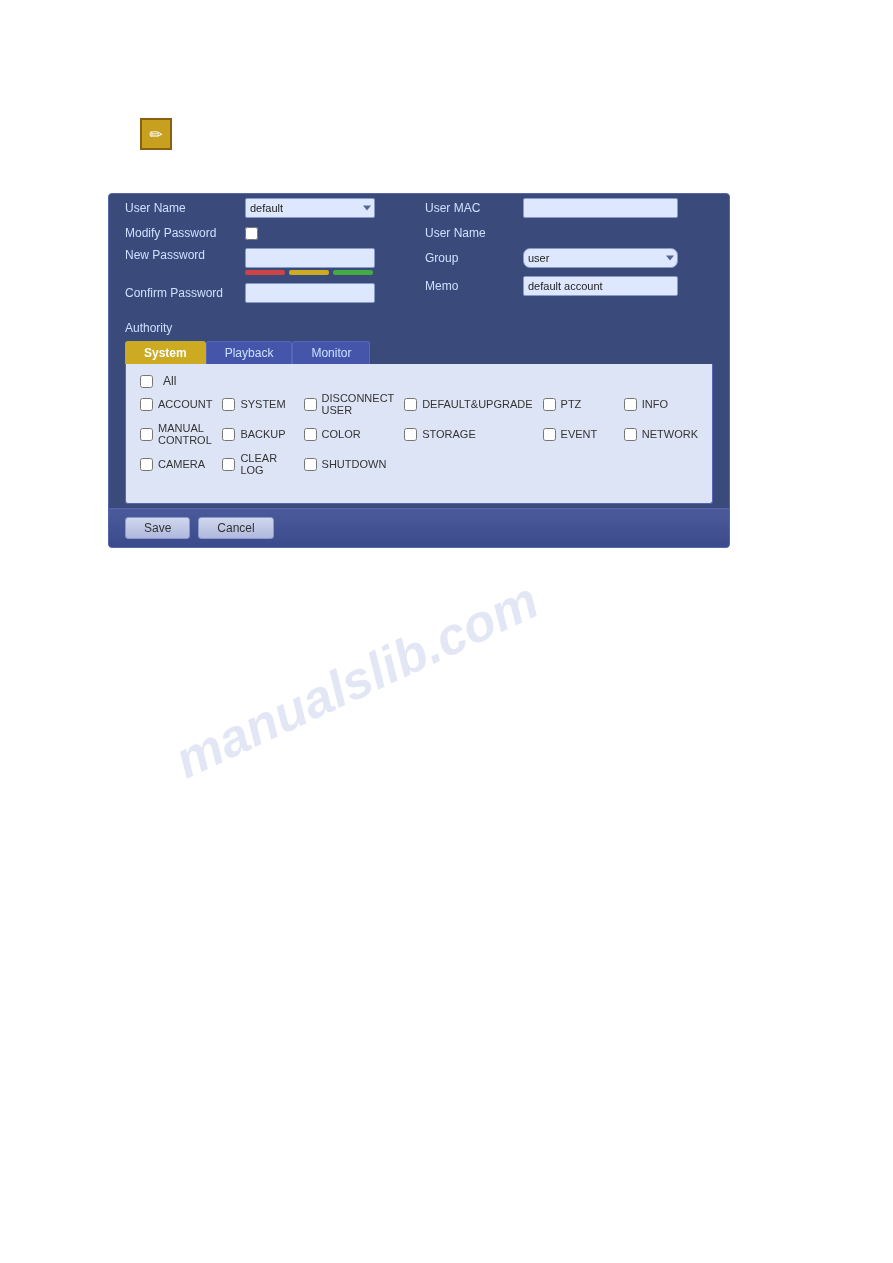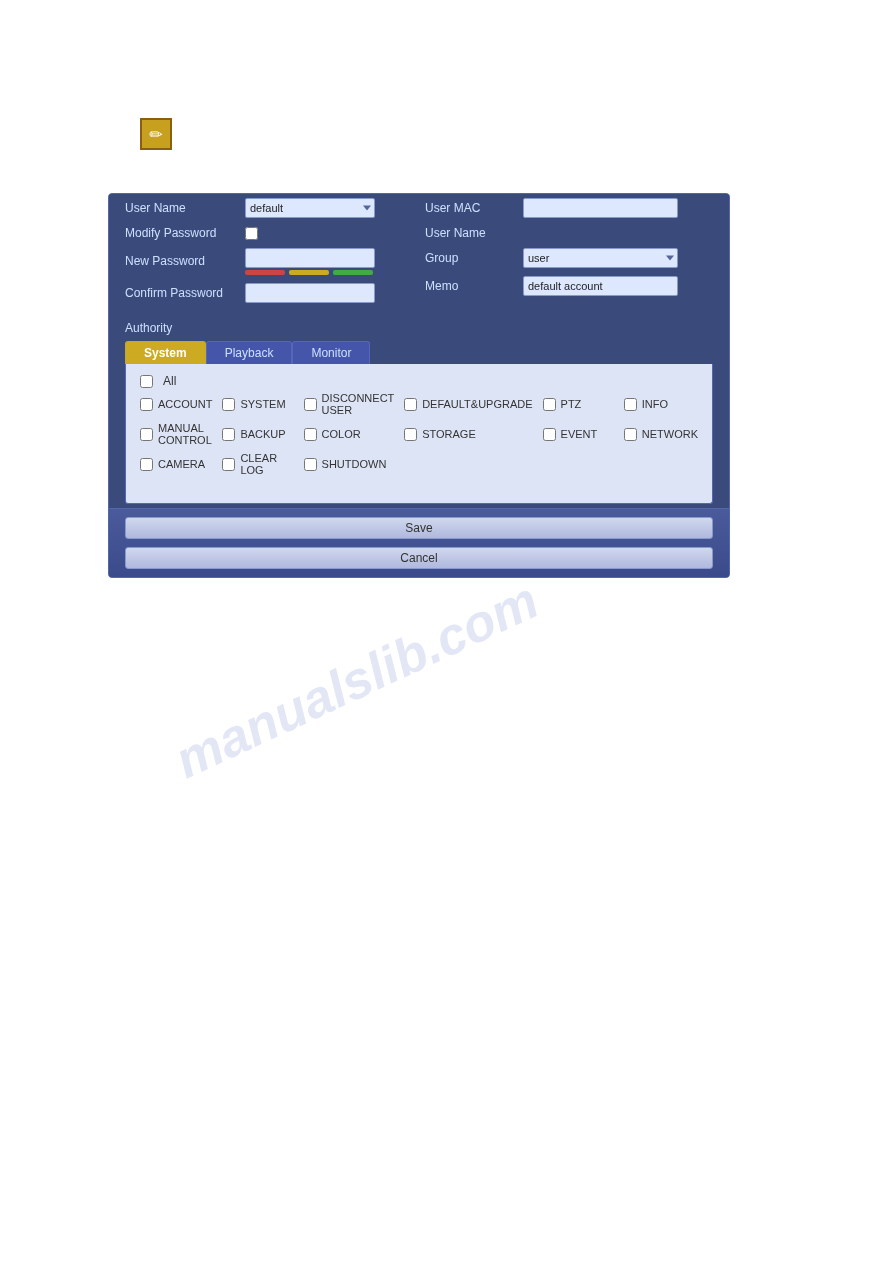--- a/index.html
+++ b/index.html
@@ -219,21 +219,20 @@
       color: #333;
     }
 
     .dialog-footer {
       background: linear-gradient(to bottom, #4a5a9a, #3a4a8a);
       border-top: 1px solid #5566aa;
       padding: 8px 16px;
       display: flex;
       justify-content: flex-start;
       gap: 8px;
-      flex-direction: column;
     }
 
     .btn {
       padding: 3px 18px;
       font-size: 12px;
       border-radius: 3px;
       cursor: pointer;
       border: 1px solid #8899cc;
       background: linear-gradient(to bottom, #d0d8ee, #b0b8de);
       color: #333;
@@ -304,21 +303,21 @@
           </div>
         </div>
 
         <div class="form-row">
           <span class="form-label">Modify Password</span>
           <input type="checkbox" class="checkbox-small" style="">
         </div>
 
 
         <div class="form-row" style="flex-direction: column; align-items: flex-start;">
-          <div style="display:flex; align-items:flex-end;">
+          <div style="display:flex; align-items:flex-start;">
             <span class="form-label">New Password</span>
             <input type="password" class="form-input" value="" style="">
           </div>
           <div style="margin-left:120px; margin-top:2px;" class="password-strength">
             <div class="strength-bar low"></div>
             <div class="strength-bar med"></div>
             <div class="strength-bar high"></div>
           </div>
         </div>
 
@@ -335,21 +334,21 @@
           <input type="text" class="form-input" value="" style="width: 155px;">
         </div>
 
         <div class="right-form-row">
           <span class="right-label">User Name</span>
         </div>
 
         <div class="right-form-row">
           <span class="right-label">Group</span>
           <div class="select-wrapper">
-            <select class="form-select" style="width:155px;">
+            <select class="form-select" style="width:155px;border-radius:7px;">
               <option>user</option>
             </select>
             <span class="select-arrow"></span>
           </div>
         </div>
 
         <div class="right-form-row">
           <span class="right-label">Memo</span>
           <input type="text" class="memo-input" style="width: 155px;" value="default account">
         </div>

